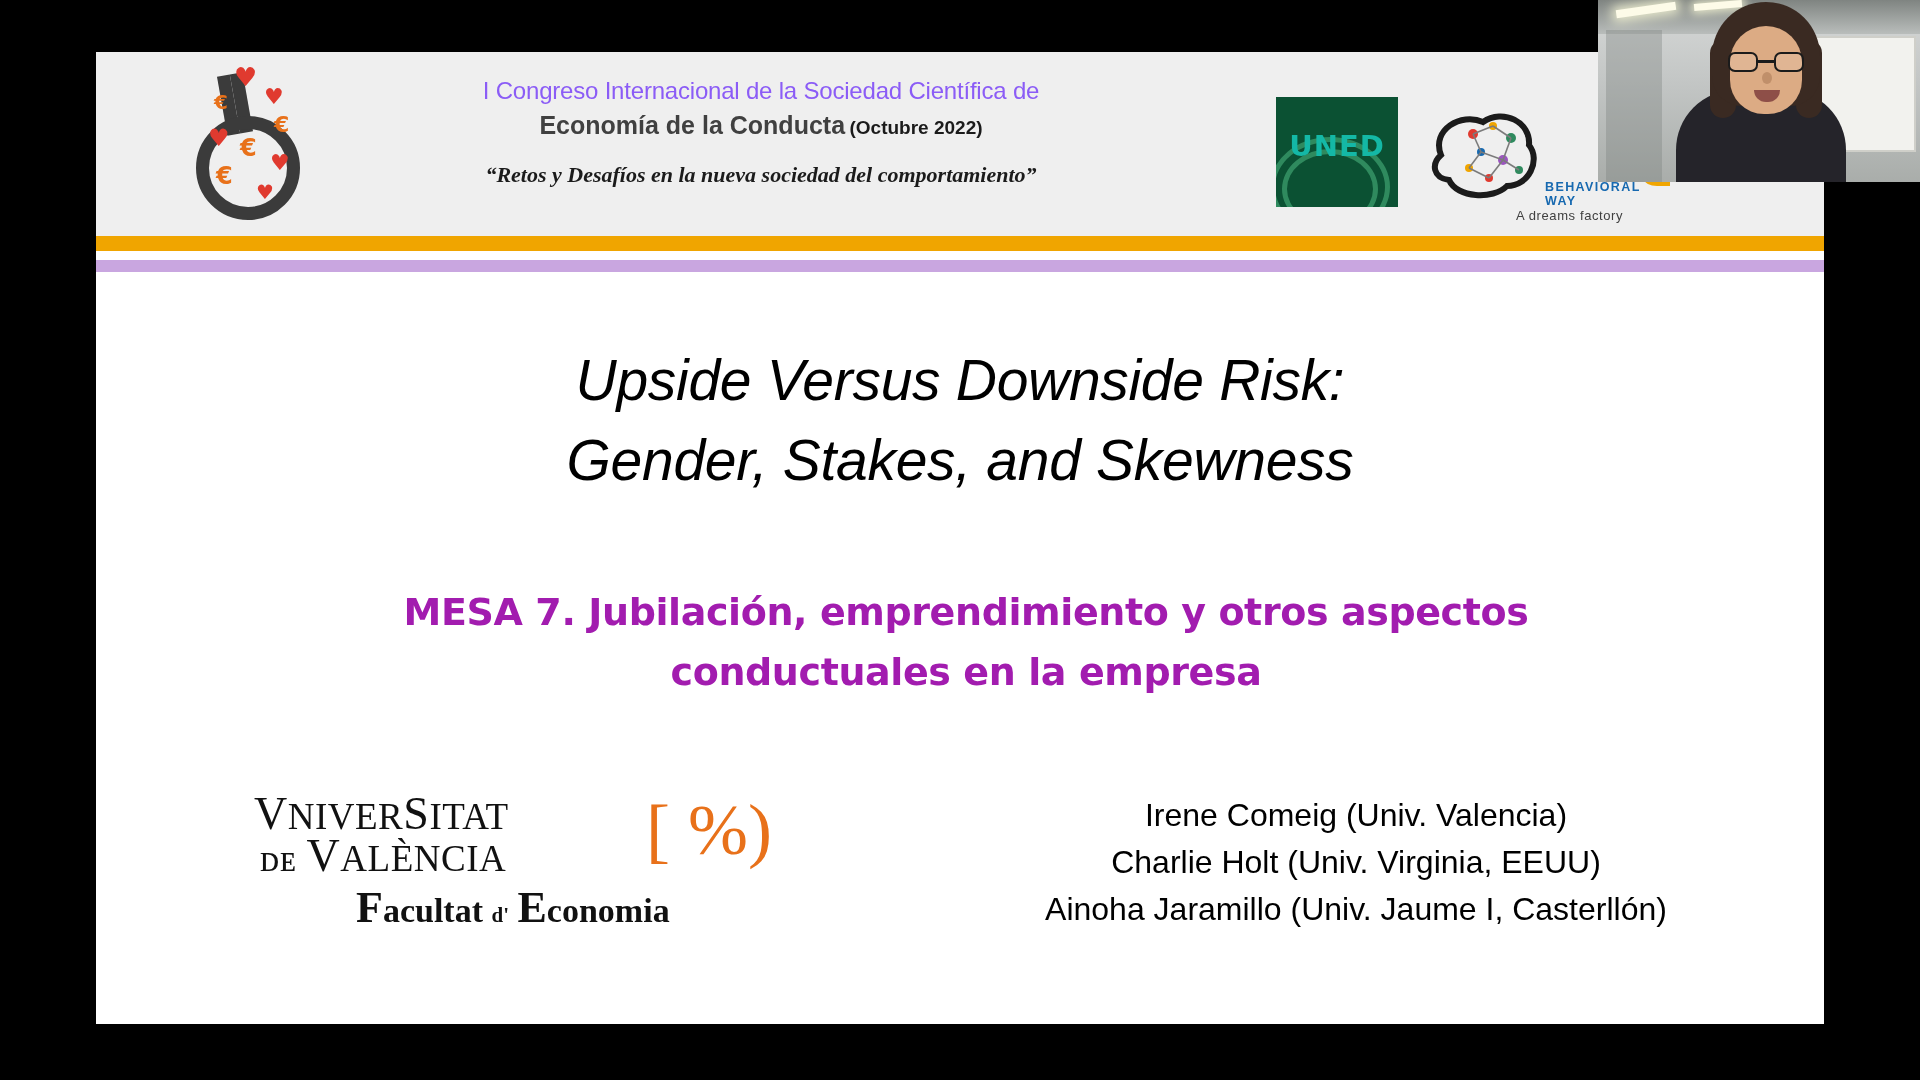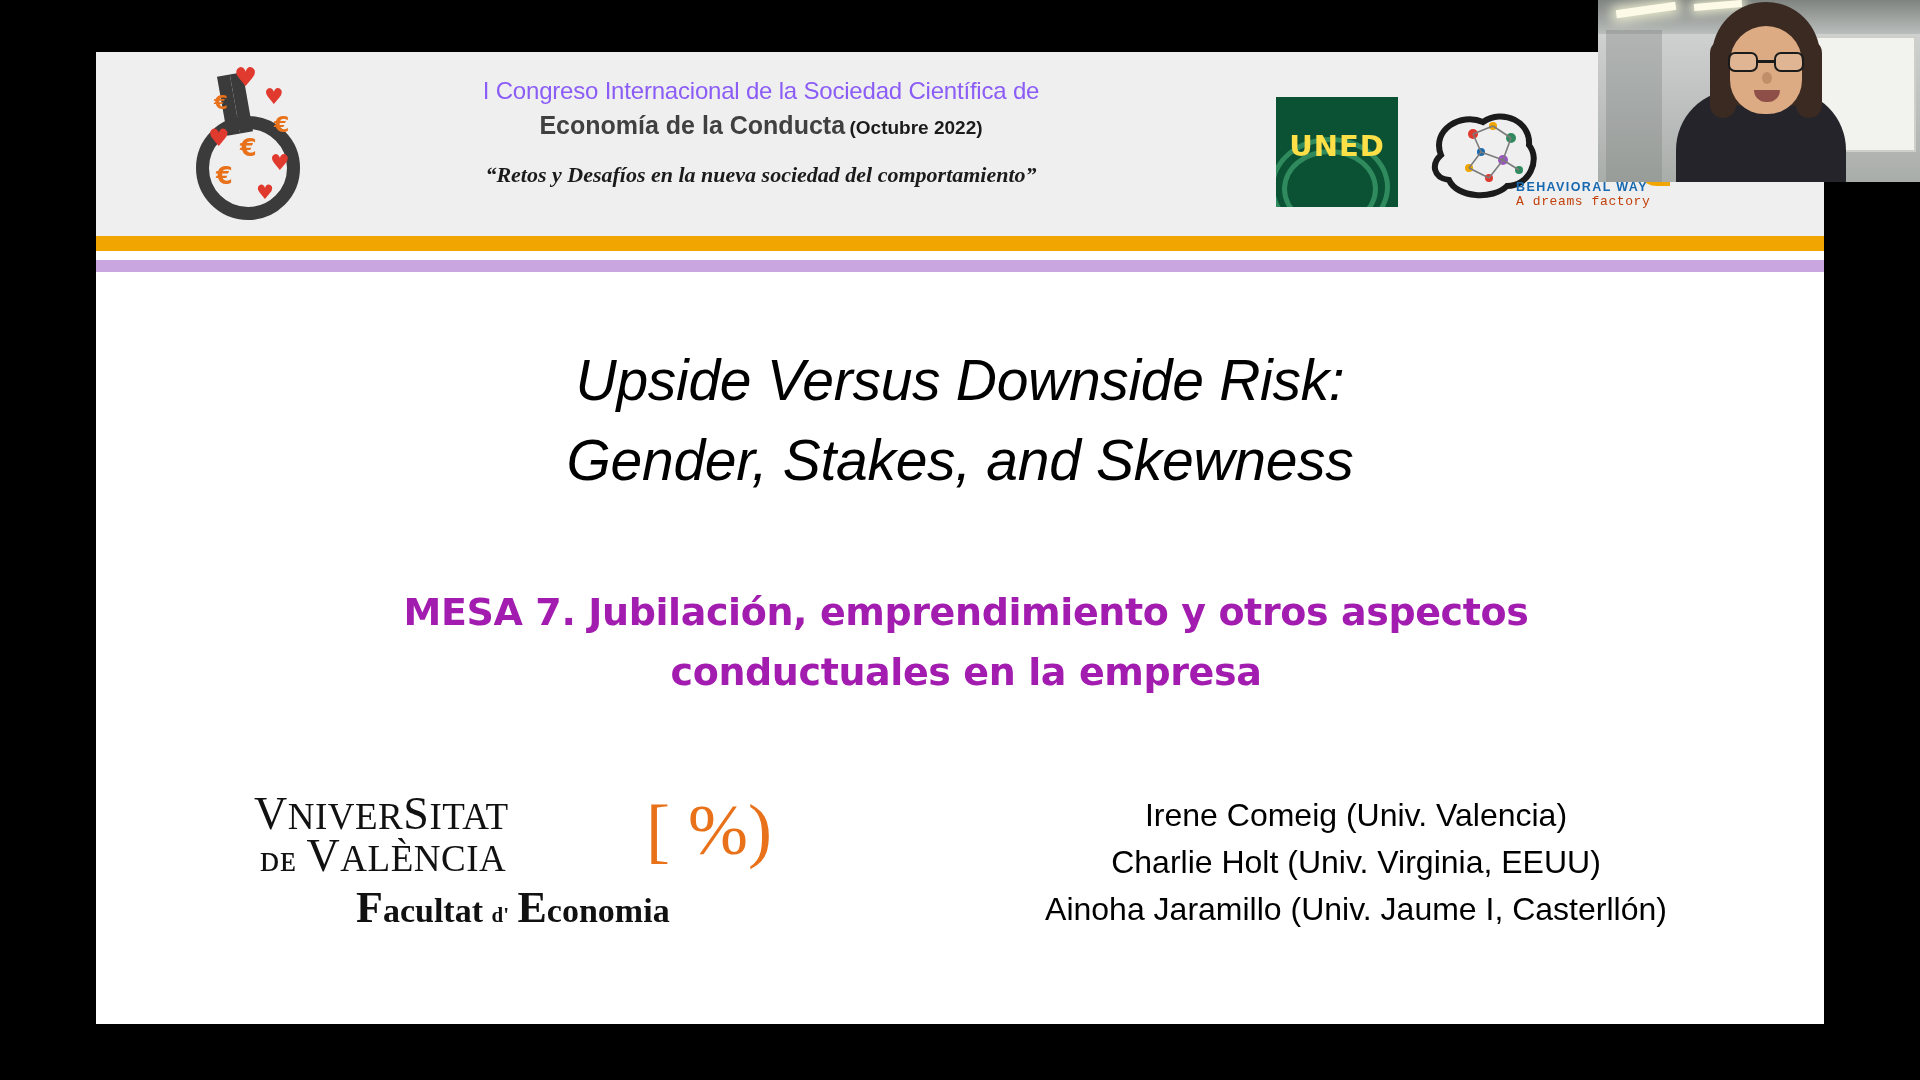--- a/index.html
+++ b/index.html
@@ -150,21 +150,21 @@
     height: 80px;
     border-radius: 50%;
     border: 5px solid #2f8a5e;
     box-sizing: border-box;
   }
   #uned-logo .utext {
     position: absolute;
     left: 0; right: 0;
     top: 32px;
     text-align: center;
-    color: #fde047;
+    color: #14b8a6;
     font-size: 29px;
     font-weight: bold;
     letter-spacing: 1px;
     font-family: "DejaVu Sans", sans-serif;
   }
 
   
   #brain-logo {
     position: absolute;
     left: 1315px;
@@ -179,26 +179,27 @@
     left: 1420px;
     top: 128px;
     width: 160px;
     height: 48px;
   }
   #bw-logo .bw-title {
     font-size: 12.5px;
     letter-spacing: 1.4px;
     color: #1769b0;
     font-weight: bold;
+    margin-left: 29px;
   }
   #bw-logo .bw-sub {
     font-size: 13px;
-    color: #c2410c;
+    color: #404040;
     letter-spacing: 0.6px;
-    font-family: Liberation Mono, monospace;
+    font-family: Liberation Sans, sans-serif;
   }
   #bw-logo .bw-swoosh {
     position: absolute;
     right: 6px;
     top: -8px;
     width: 26px;
     height: 14px;
     background: #f0a500;
     border-radius: 50% 50% 0 50%;
   }

